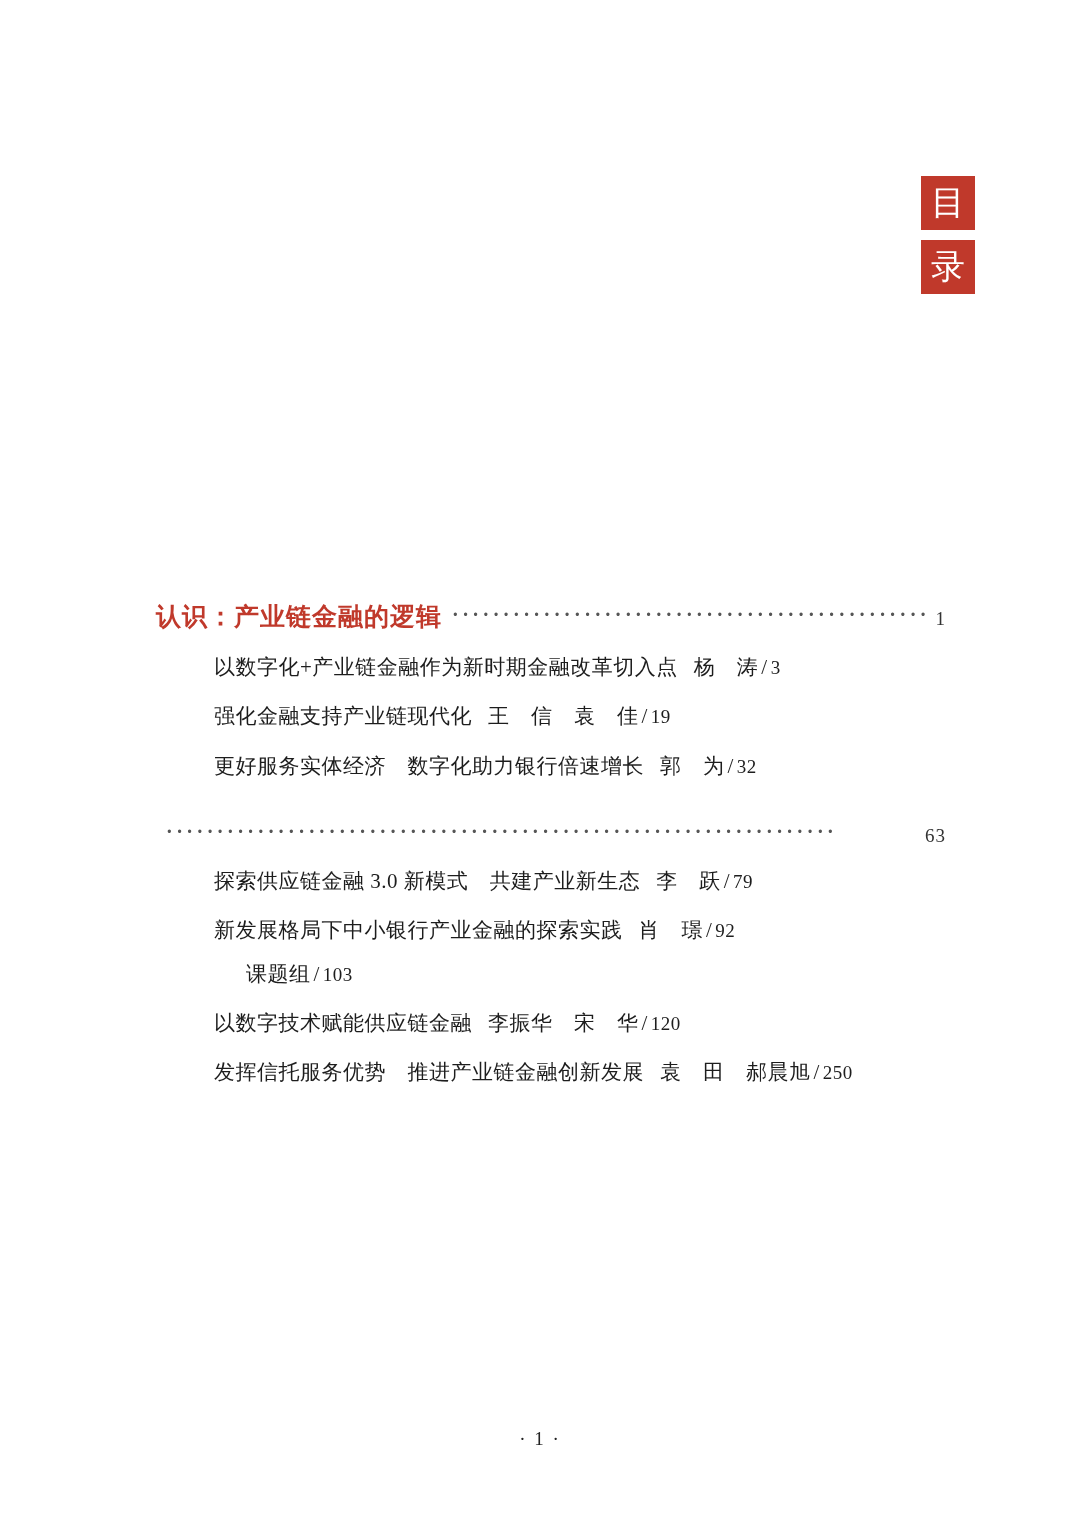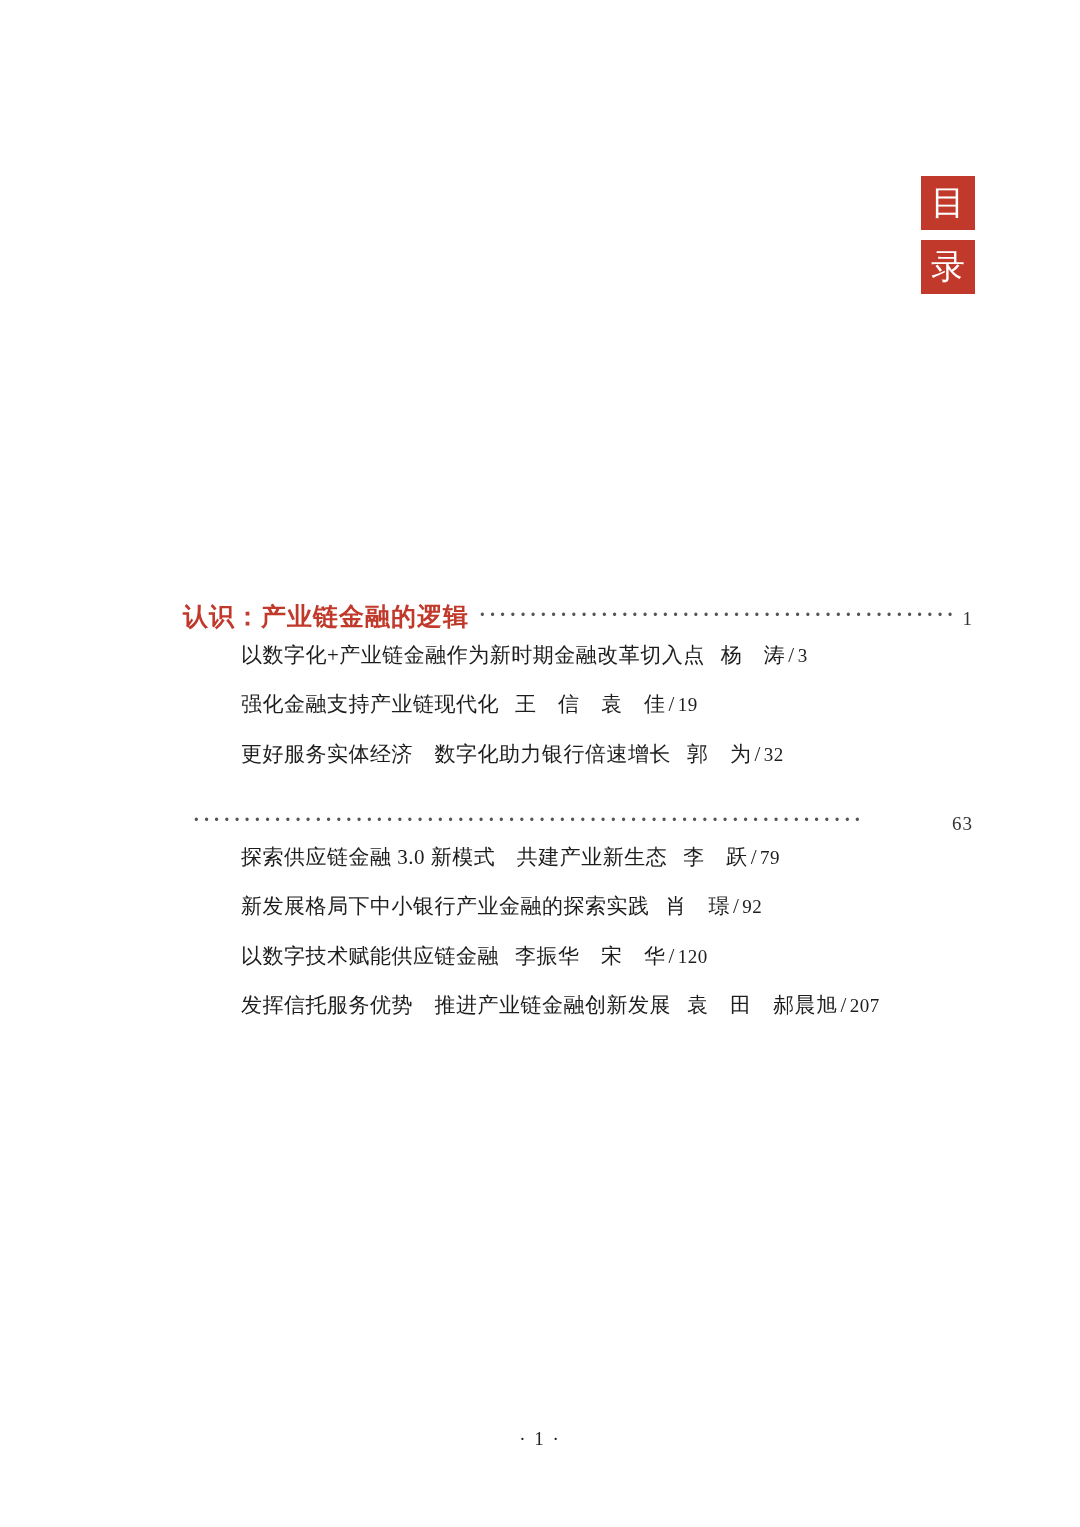--- a/index.html
+++ b/index.html
@@ -34,21 +34,21 @@
     font-size: 34px;
     line-height: 54px;
     text-align: center;
     font-family: "Liberation Serif", "DejaVu Serif", serif;
     letter-spacing: 0;
   }
 
   
   .toc-body {
     position: absolute;
-    left: 183px;
+    left: 156px;
     top: 600px;
     width: 790px;
   }
 
   .section {
     margin-bottom: 44px;
   }
   .section:last-child { margin-bottom: 0; }
 
   .section-head {
@@ -74,21 +74,21 @@
   }
   .section-head .sec-page {
     flex: 0 0 auto;
     color: #333333;
     font-size: 19px;
     font-weight: normal;
     font-family: "Liberation Serif", "DejaVu Serif", serif;
   }
 
   .entries {
-    margin-top: 8px;
+    margin-top: 20px;
   }
   .entry {
     font-size: 21px;
     line-height: 1.35;
     color: #1d1d1d;
     margin: 0 0 21px 58px;
     letter-spacing: 0.5px;
   }
   .entry:last-child { margin-bottom: 0; }
   .entry .etitle { }
@@ -154,24 +154,27 @@
       <span class="dots">··································································</span>
       <span class="sec-page">63</span>
     </div>
     <div class="entries">
       <div class="entry">
         <span class="etitle">探索供应链金融 3.0 新模式　共建产业新生态</span><span class="gap"></span><span class="authors">李　跃</span><span class="sep">/</span><span class="pg">79</span>
       </div>
       <div class="entry">
         <span class="etitle">新发展格局下中小银行产业金融的探索实践</span><span class="gap"></span><span class="authors">肖　璟</span><span class="sep">/</span><span class="pg">92</span>
       </div>
+      <div class="entry cont">
+        <span class="authors">课题组</span><span class="sep">/</span><span class="pg">103</span>
+      </div>
       <div class="entry">
         <span class="etitle">以数字技术赋能供应链金融</span><span class="gap"></span><span class="authors">李振华　宋　华</span><span class="sep">/</span><span class="pg">120</span>
       </div>
       <div class="entry">
-        <span class="etitle">发挥信托服务优势　推进产业链金融创新发展</span><span class="gap"></span><span class="authors">袁　田　郝晨旭</span><span class="sep">/</span><span class="pg">207</span>
+        <span class="etitle">发挥信托服务优势　推进产业链金融创新发展</span><span class="gap"></span><span class="authors">袁　田　郝晨旭</span><span class="sep">/</span><span class="pg">250</span>
       </div>
     </div>
   </div>
 
 </div>
 
 <div class="folio">· 1 ·</div>
 
 </body></html>

